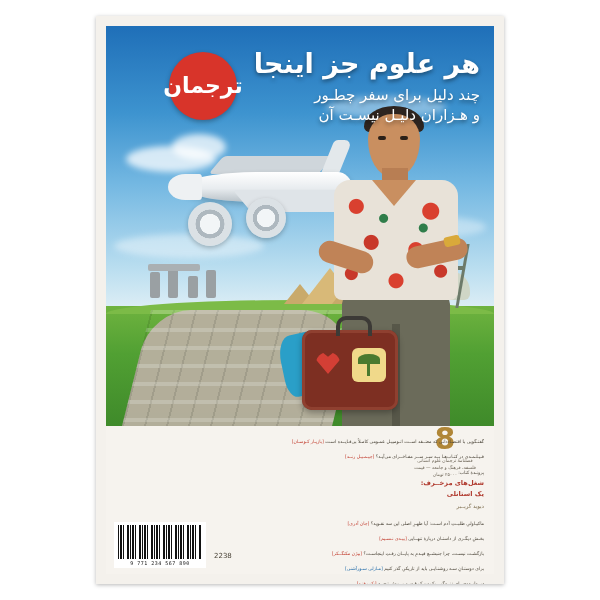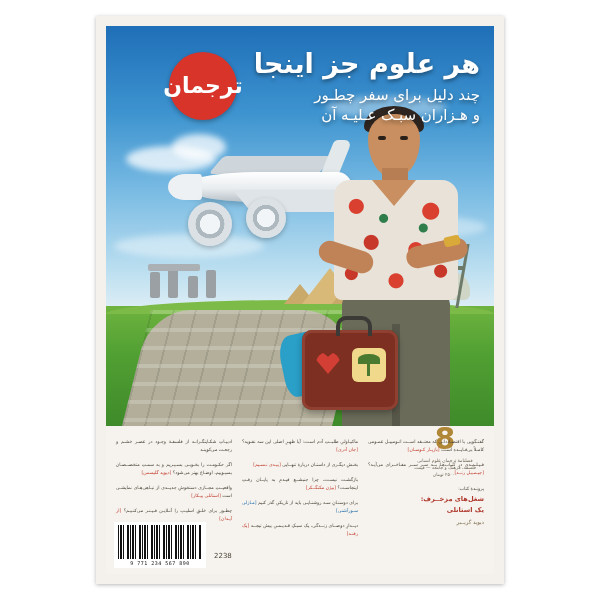--- a/index.html
+++ b/index.html
@@ -487,21 +487,21 @@
     left: 0;
     top: 404px;
     width: 388px;
     height: 144px;
     direction: rtl;
     padding: 8px 10px 0 10px;
     box-sizing: border-box;
   }
   .cols {
     display: flex;
-    flex-direction: row;
+    flex-direction: column;
     gap: 10px;
     height: 122px;
   }
   .col {
     flex: 1 1 0;
     font-size: 4.6px;
     line-height: 1.75;
     color: #4a4438;
     text-align: justify;
   }
@@ -647,21 +647,21 @@
           <div class="sticker st-palm"></div>
         </div>
 
         <div class="logo-badge">
           <span class="logo-text">ترجمان</span>
         </div>
 
         <div class="cover-titles">
           <div class="cover-title">هر علوم جز اینجا</div>
           <div class="cover-sub-1">چند دلیل برای سفر چطـور</div>
-          <div class="cover-sub-2">و هـزاران سبـک عـلیـه آن</div>
+          <div class="cover-sub-2">و هـزاران دلیـل نیسـت آن</div>
         </div>
       </div>
 
       <div class="issue-badge">
         <div class="issue-number">8</div>
         <div class="issue-caption">فصلنامۀ ترجمان علوم انسانی فلسفه، فرهنگ و جامعه — قیمت ۲۵۰۰۰ تومان</div>
       </div>
 
       <div class="bottom-block">
         <div class="cols">

